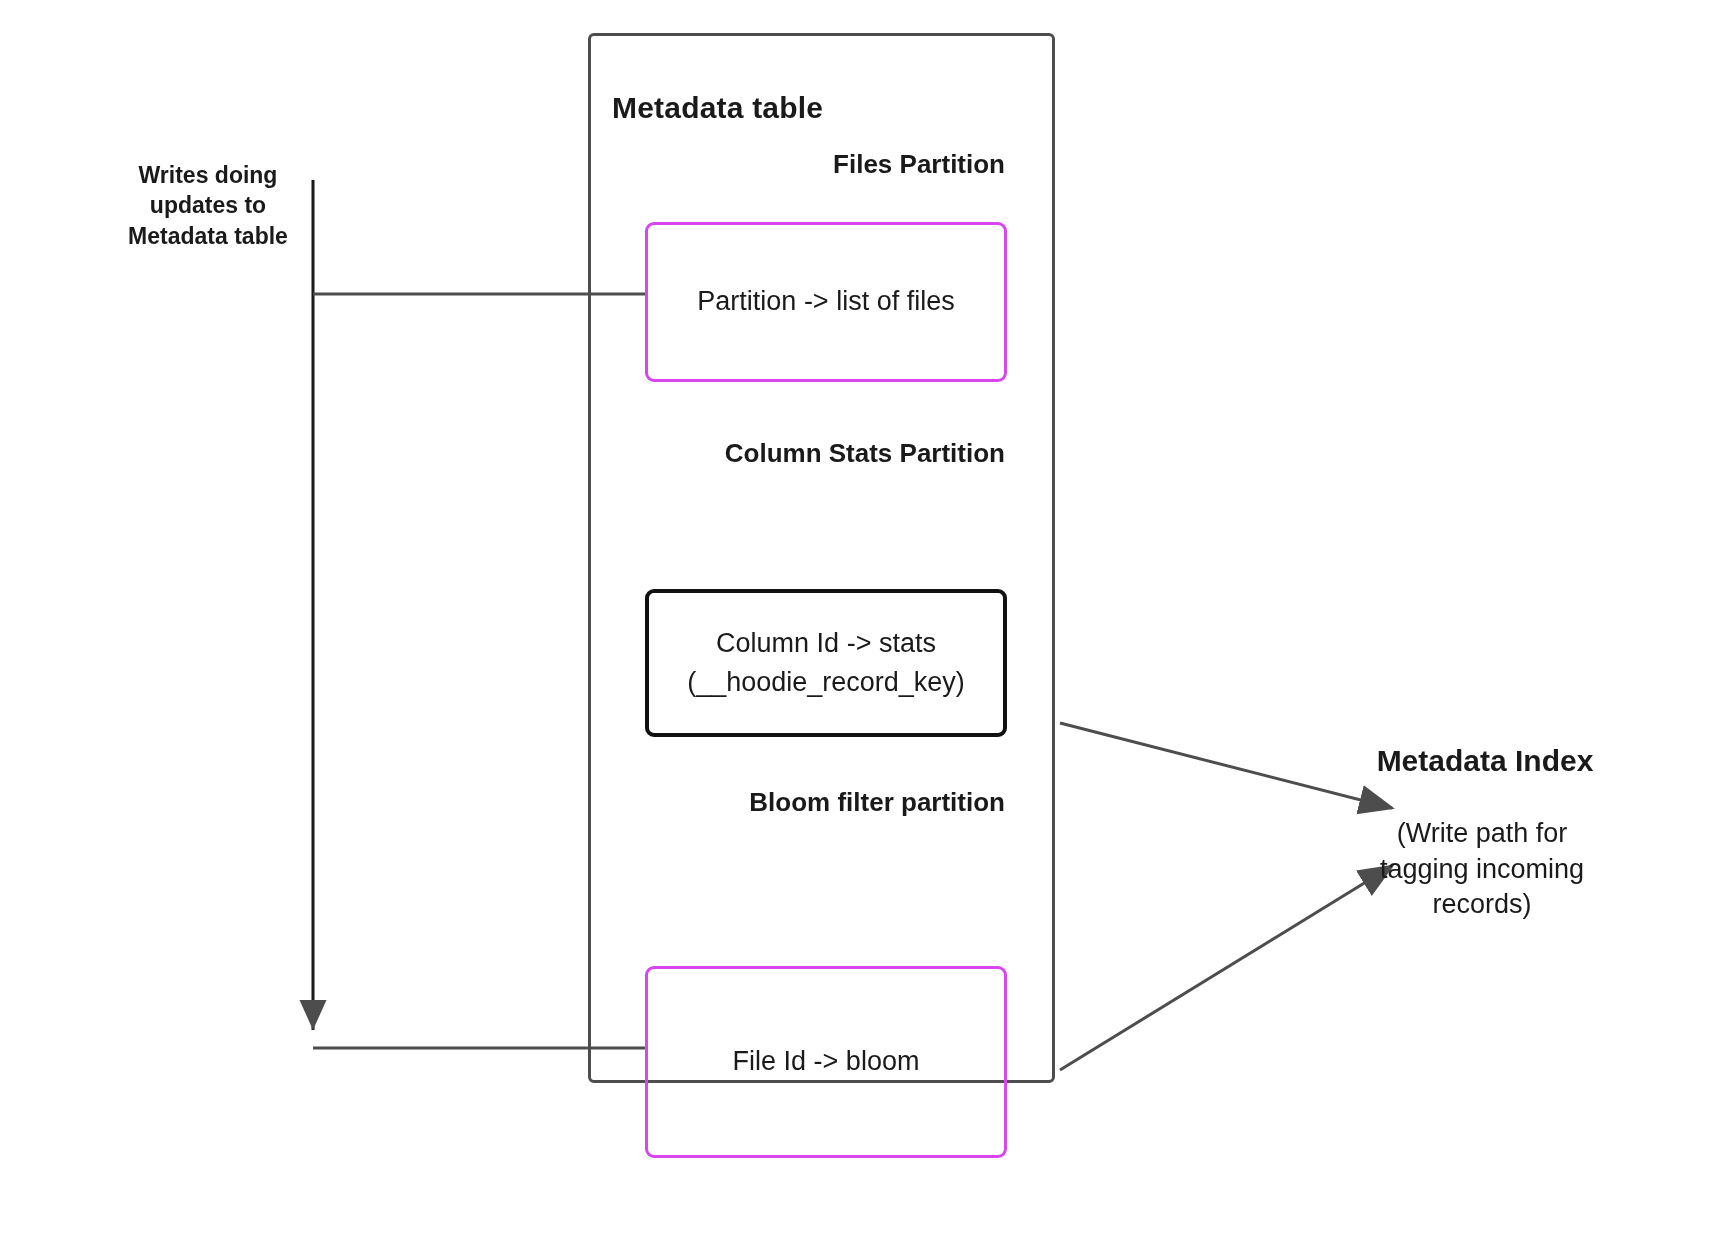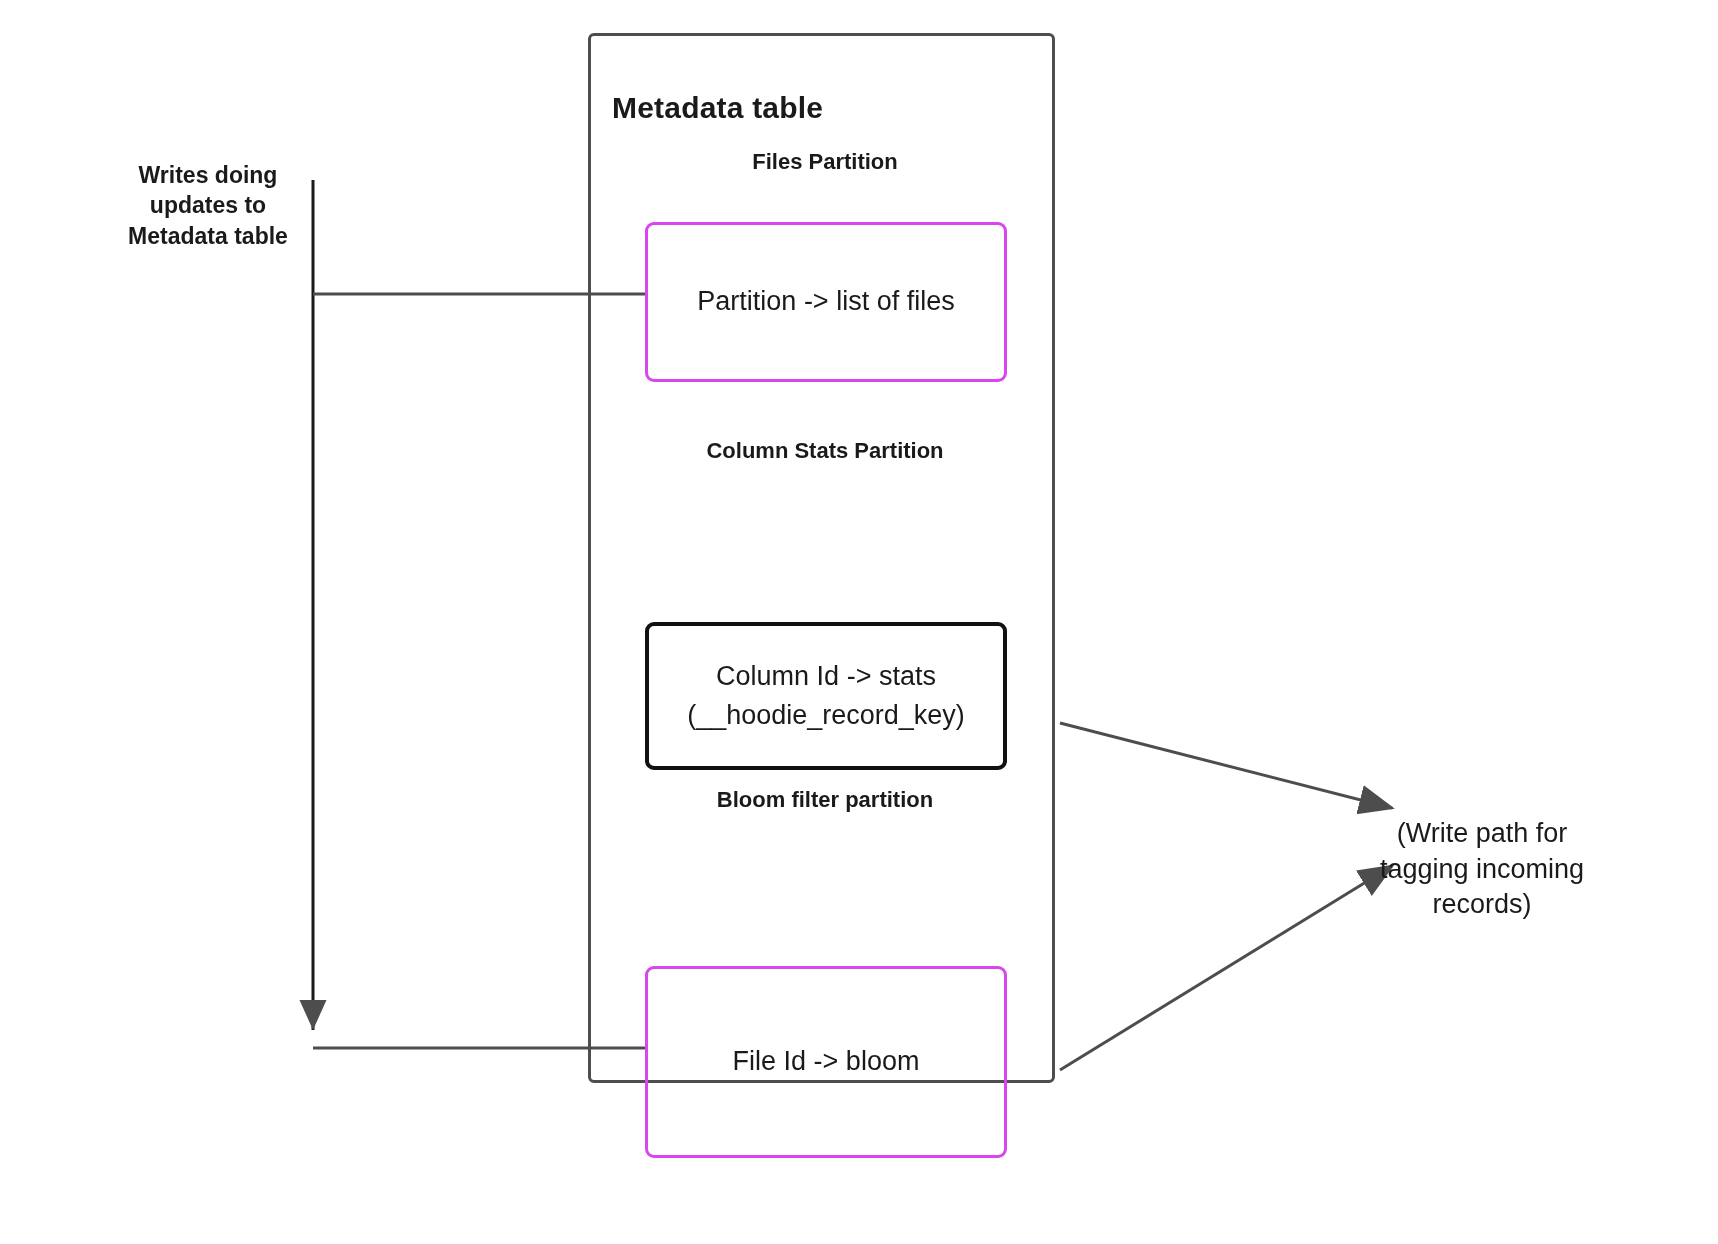--- a/index.html
+++ b/index.html
@@ -58,22 +58,22 @@
     font-size: 30px;
     font-weight: bold;
     letter-spacing: 0.2px;
   }
 
   
   .section-title {
     position: absolute;
     width: 360px;
     left: 645px;
-    text-align: center;
-    font-size: 22px;
+    text-align: right;
+    font-size: 26px;
     font-weight: bold;
     line-height: 1.3;
   }
   #files-partition-title { top: 148px; }
   #column-stats-title   { top: 437px; }
   #bloom-filter-title   { top: 786px; }
 
   
   .partition-box {
     position: absolute;
@@ -81,21 +81,21 @@
     width: 362px;
     border: 3px solid #d946ef;
     border-radius: 9px;
     box-sizing: border-box;
     background: transparent;
     display: flex;
     align-items: center;
     justify-content: center;
   }
   #files-partition-box  { top: 222px; height: 160px; }
-  #column-stats-box     { top: 589px; height: 148px; border-width: 4px; border-color: #111111; margin-top: 33px; }
+  #column-stats-box     { top: 589px; height: 148px; border-width: 4px; border-color: #111111; }
   #bloom-filter-box     { top: 966px; height: 192px; }
 
   .box-text {
     font-size: 27px;
     text-align: center;
     white-space: pre-line;
     line-height: 1.45;
     font-weight: 400;
   }
 
@@ -165,18 +165,19 @@
 (__hoodie_record_key)</span>
   </div>
 
   <div class="section-title" id="bloom-filter-title">Bloom filter
 partition</div>
 
   <div class="partition-box" id="bloom-filter-box">
     <span class="box-text">File Id -&gt; bloom</span>
   </div>
 
+  <div class="lbl" id="metadata-index-title">Metadata Index</div>
 
   <div class="lbl" id="metadata-index-sub">(Write path for
 tagging incoming
 records)</div>
 
 </div>
 
 </body></html>

